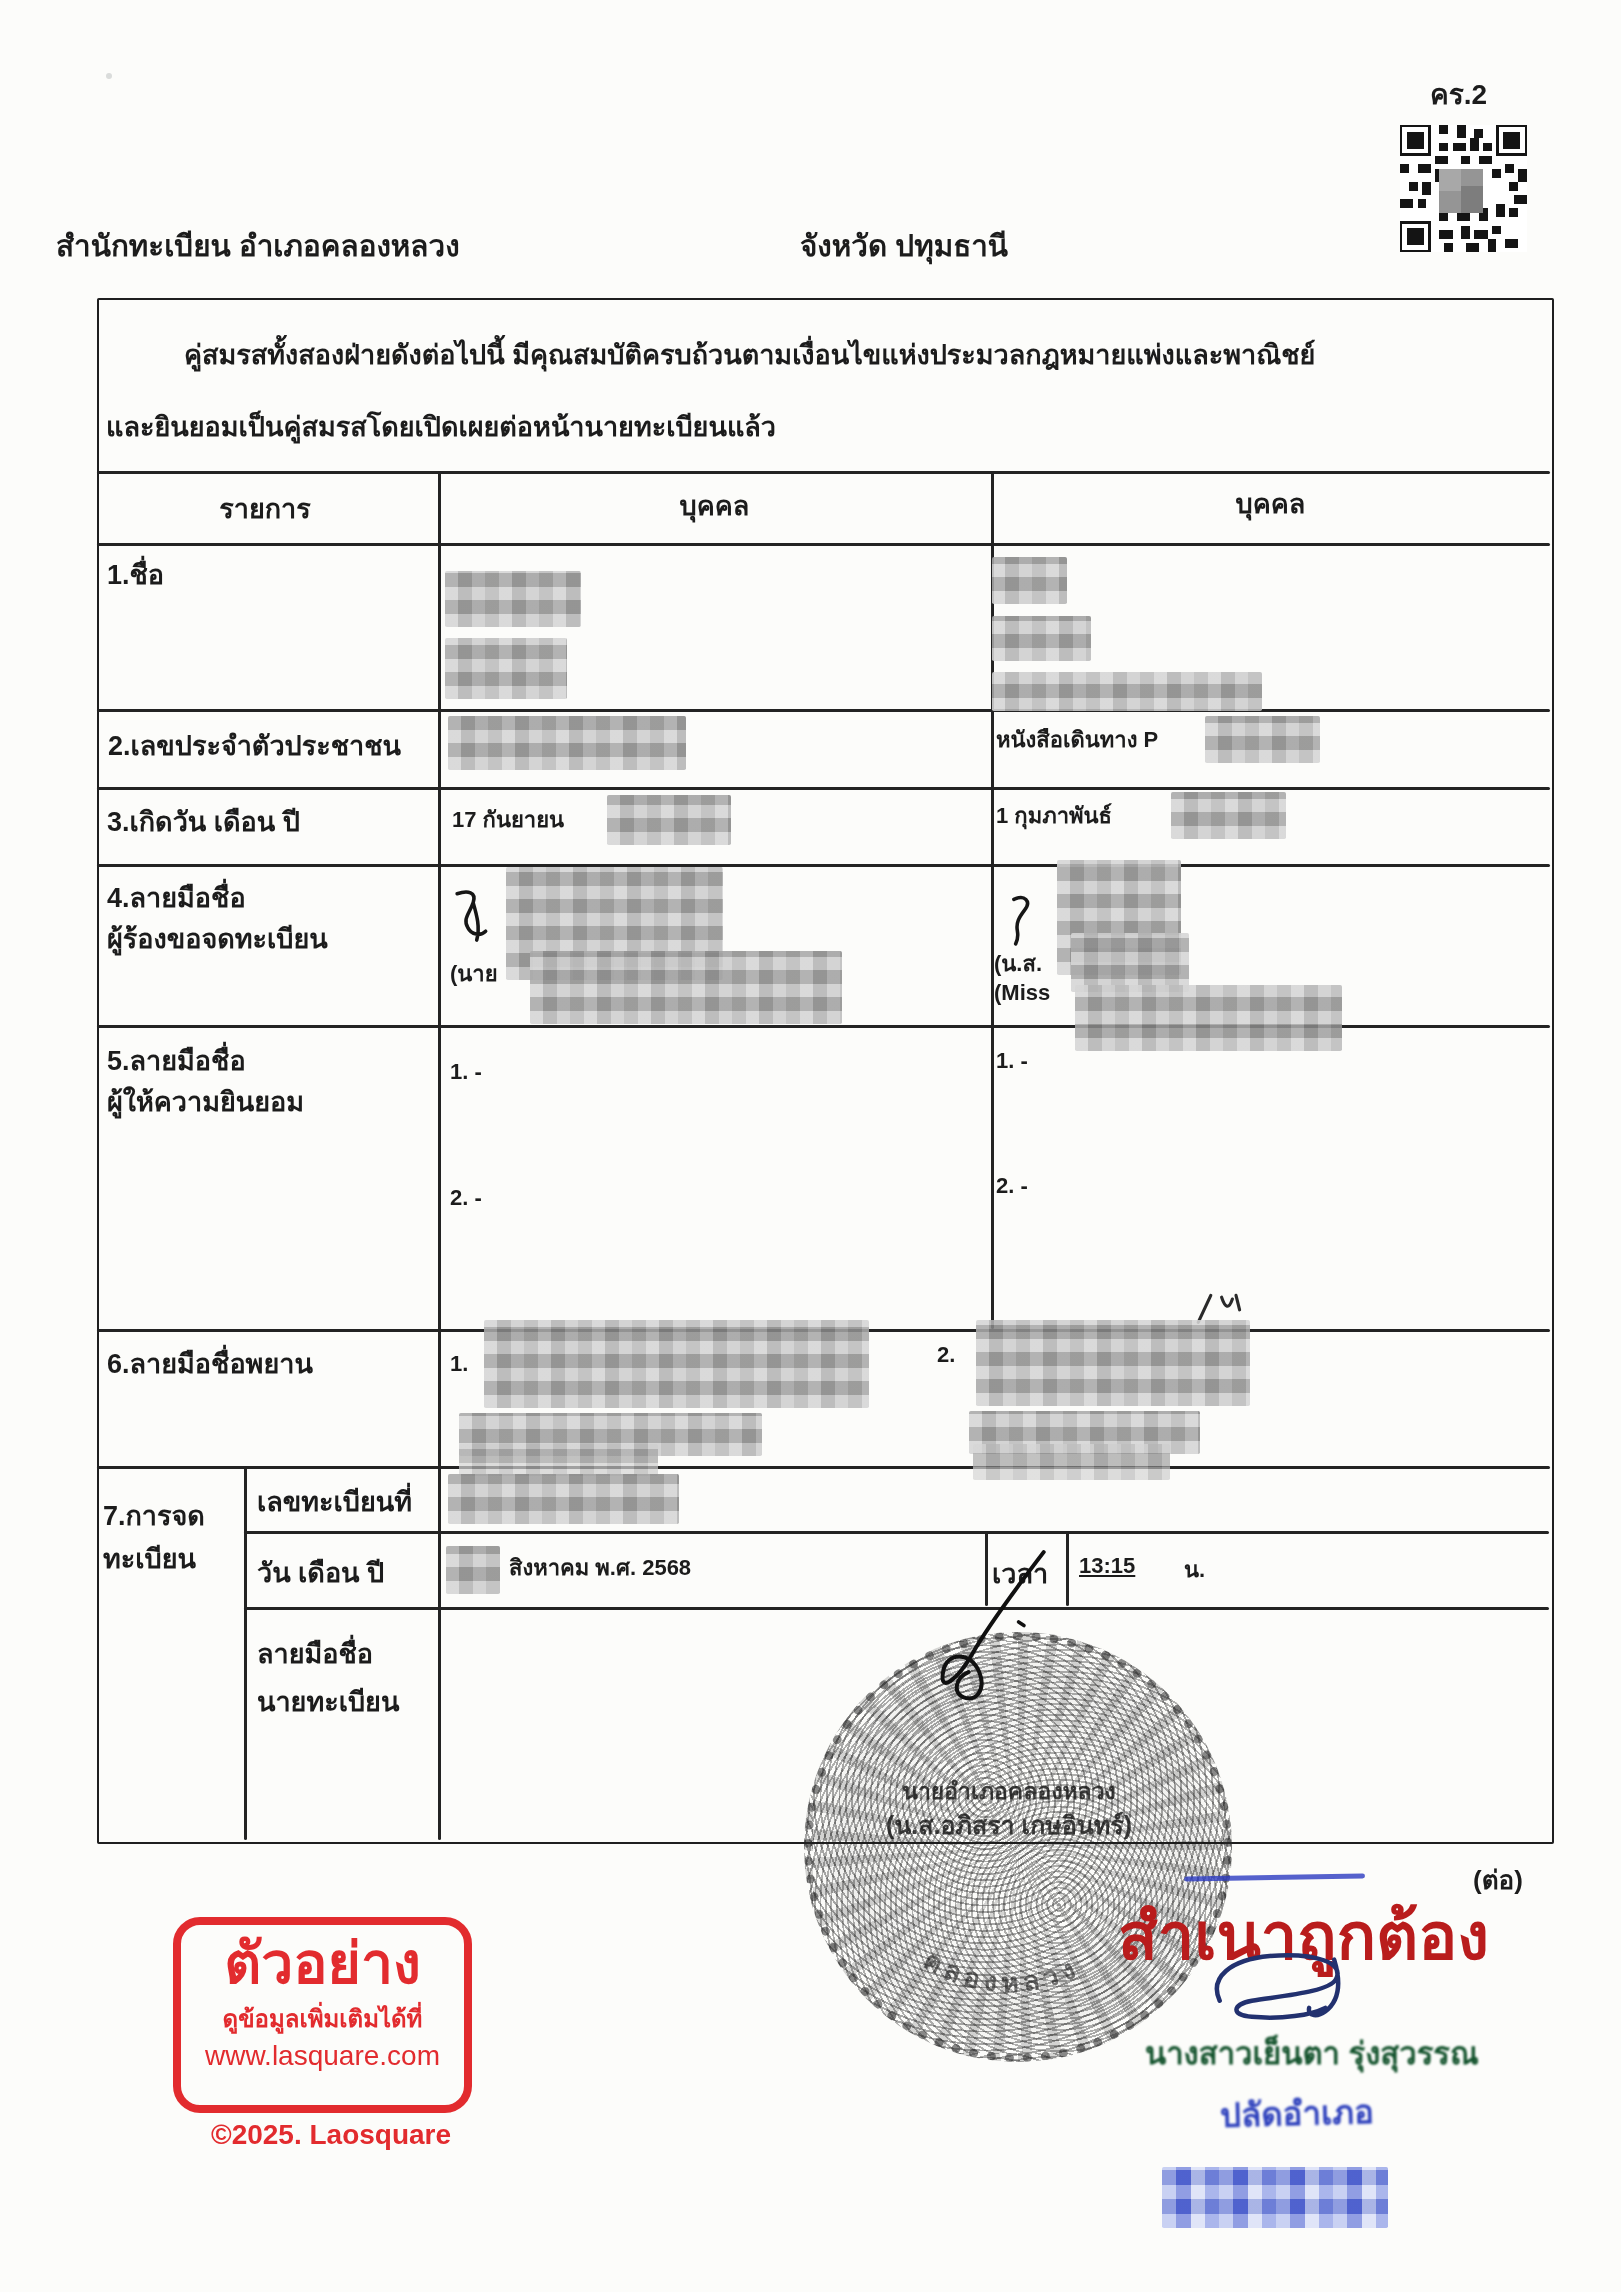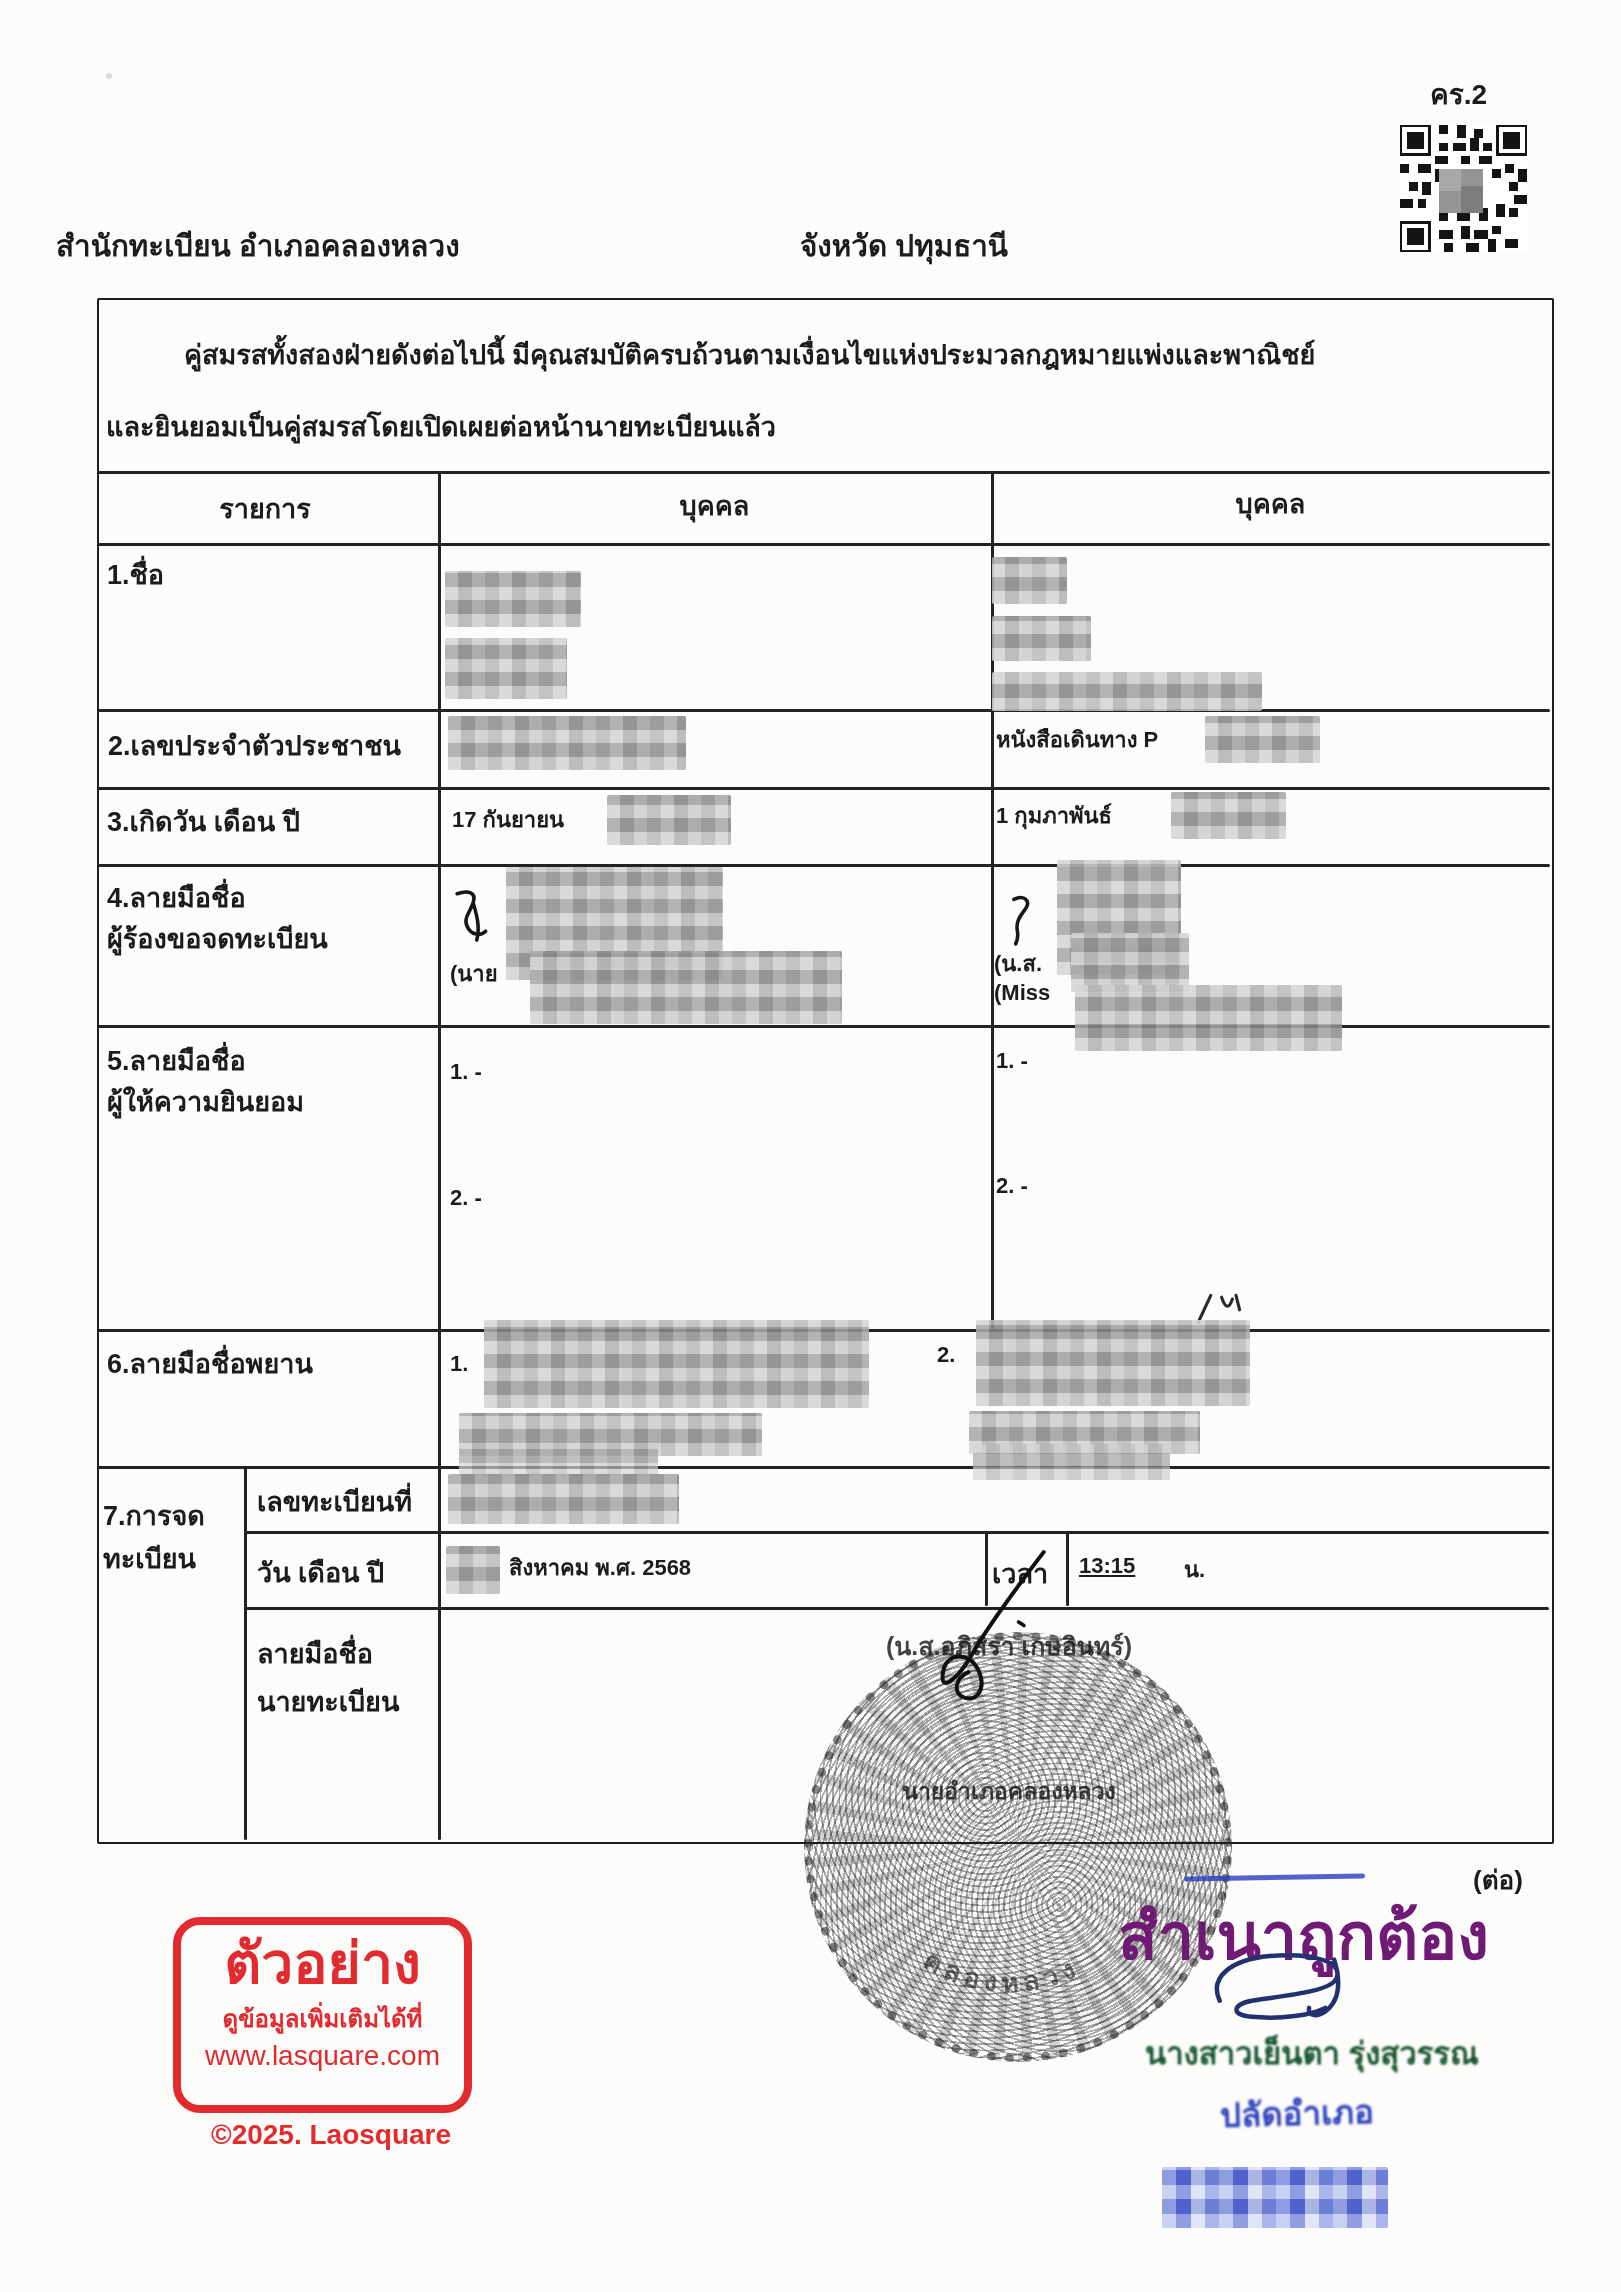--- a/index.html
+++ b/index.html
@@ -22,21 +22,21 @@
       repeating-linear-gradient(0deg, rgba(255,255,255,.28) 0 13.4px, rgba(70,70,70,.22) 13.4px 27px),
       repeating-linear-gradient(90deg,#c6c6c6 0 13.4px,#999 13.4px 27px,#bdbdbd 27px 40px,#a4a4a4 40px 54px);}
   
   .mzb{position:absolute;image-rendering:pixelated;opacity:.92;border-radius:1.8px;
     background:
       repeating-linear-gradient(0deg, rgba(255,255,255,.35) 0 14.3px, rgba(40,60,180,.25) 14.3px 29px),
       repeating-linear-gradient(90deg,#a6b4ec 0 14.3px,#4a5fd3 14.3px 29px,#cdd5f5 29px 43px,#7487e0 43px 57px);}
   .lbl{font-size:27px;font-weight:700;}
   .val{font-size:22px;font-weight:600;text-align:center;}
   .hdr{font-size:27px;font-weight:700;text-align:center;}
-  .blue{color:#701a75;}
+  .blue{color:#b91c1c;}
   .red{color:#e22b2e;}
   .seal{
     position:absolute;left:804px;top:1632px;width:410px;height:412px;border-radius:50%;
     border:9px dotted rgba(40,40,40,.55);
     background:
       radial-gradient(circle at 50% 50%, rgba(255,255,255,0) 0 30%, rgba(0,0,0,.05) 60%, rgba(0,0,0,0) 70%),
       repeating-radial-gradient(circle at 42% 38%, rgba(30,30,30,.38) 0 1.8px, rgba(255,255,255,0) 1.8px 6.3px),
       repeating-radial-gradient(circle at 60% 64%, rgba(20,20,20,.33) 0 1.8px, rgba(255,255,255,0) 1.8px 5.4px),
       repeating-conic-gradient(rgba(10,10,10,.16) 0deg 3deg, rgba(255,255,255,0) 3deg 8deg);
     filter:blur(0.4px);
@@ -201,21 +201,21 @@
   <div class="abs lbl nw" style="left:257px;top:1551px;">วัน เดือน ปี</div>
   <div class="mz" style="left:446px;top:1546px;width:54px;height:48px;"></div>
   <div class="abs val nw" style="left:509px;top:1550px;">สิงหาคม พ.ศ. 2568</div>
   <div class="abs lbl nw" style="left:992px;top:1552px;">เวลา</div>
   <div class="abs val nw" style="left:1079px;top:1553px;text-decoration:underline;">13:15</div>
   <div class="abs val nw" style="left:1184px;top:1552px;">น.</div>
   <div class="abs lbl nw" style="left:257px;top:1632px;">ลายมือชื่อ</div>
   <div class="abs lbl nw" style="left:257px;top:1680px;">นายทะเบียน</div>
 
   <div class="seal"></div>
-  <div class="seal-text" style="left:804px;top:1626px;font-size:25px;">(น.ส.อภิสรา เกษอินทร์)</div>
+  <div class="seal-text" style="left:804px;top:1805px;font-size:25px;">(น.ส.อภิสรา เกษอินทร์)</div>
   <div class="seal-text" style="left:804px;top:1773px;font-size:23px;">นายอำเภอคลองหลวง</div>
   <svg class="abs" style="left:804px;top:1632px;" width="410" height="412" viewBox="0 0 458 460">
     <defs>
         <path id="arcpath" d="M 70 300 A 175 175 0 0 0 388 300"></path>
       </defs>
     <text font-size="30" font-weight="bold" fill="rgba(30,30,30,.6)" filter="blur(.5px)" letter-spacing="6">
       <textPath href="#arcpath" startOffset="24%">คลองหลวง</textPath>
     </text>
   </svg>
 

